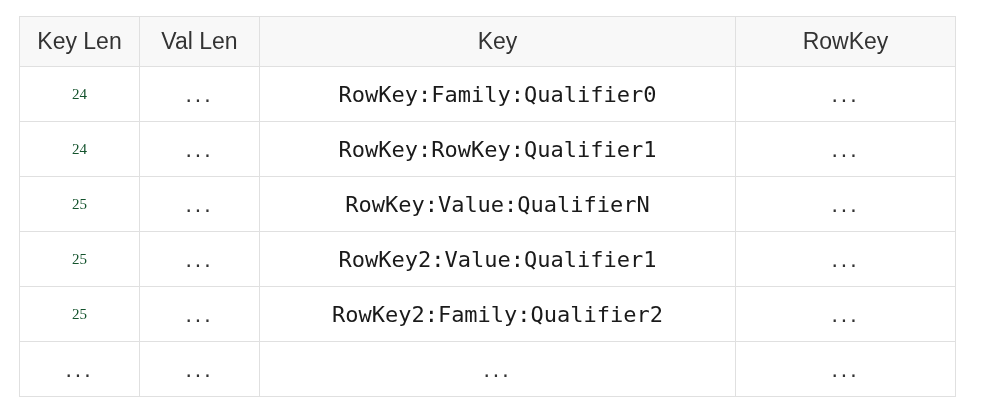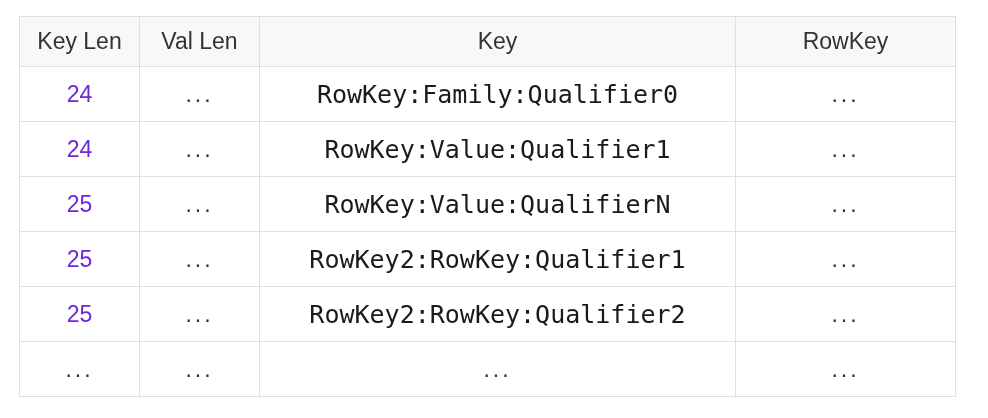--- a/index.html
+++ b/index.html
@@ -41,26 +41,26 @@
   table.kv-table tbody tr { height: 55px; }
 
   table.kv-table th {
     background: #f8f8f8;
     font-weight: normal;
     font-size: 23px;
     color: #333333;
     font-family: "Liberation Sans", sans-serif;
   }
   td.num {
-    font-size: 23px;
-    color: #6d28d9;
-    font-family: Liberation Sans, sans-serif;
+    font-size: 15px;
+    color: #14532d;
+    font-family: Liberation Serif, serif;
   }
   td.key {
-    font-size: 25px;
+    font-size: 22px;
     color: #1a1a1a;
     font-family: "DejaVu Sans Mono", monospace;
   }
   td.dots,
   table.kv-table tbody tr:last-child td {
     font-size: 23px;
     color: #333333;
     font-family: "Liberation Sans", sans-serif;
     letter-spacing: 3px;
   }
@@ -87,39 +87,39 @@
     <tbody>
       <tr>
         <td class="num">24</td>
         <td class="dots">...</td>
         <td class="key">RowKey:Family:Qualifier0</td>
         <td class="dots">...</td>
       </tr>
       <tr>
         <td class="num">24</td>
         <td class="dots">...</td>
-        <td class="key">RowKey:Value:Qualifier1</td>
+        <td class="key">RowKey:RowKey:Qualifier1</td>
         <td class="dots">...</td>
       </tr>
       <tr>
         <td class="num">25</td>
         <td class="dots">...</td>
         <td class="key">RowKey:Value:QualifierN</td>
         <td class="dots">...</td>
       </tr>
       <tr>
         <td class="num">25</td>
         <td class="dots">...</td>
-        <td class="key">RowKey2:RowKey:Qualifier1</td>
+        <td class="key">RowKey2:Value:Qualifier1</td>
         <td class="dots">...</td>
       </tr>
       <tr>
         <td class="num">25</td>
         <td class="dots">...</td>
-        <td class="key">RowKey2:RowKey:Qualifier2</td>
+        <td class="key">RowKey2:Family:Qualifier2</td>
         <td class="dots">...</td>
       </tr>
       <tr>
         <td class="num">...</td>
         <td class="dots">...</td>
         <td class="key">...</td>
         <td class="dots">...</td>
       </tr>
     </tbody>
   </table>

